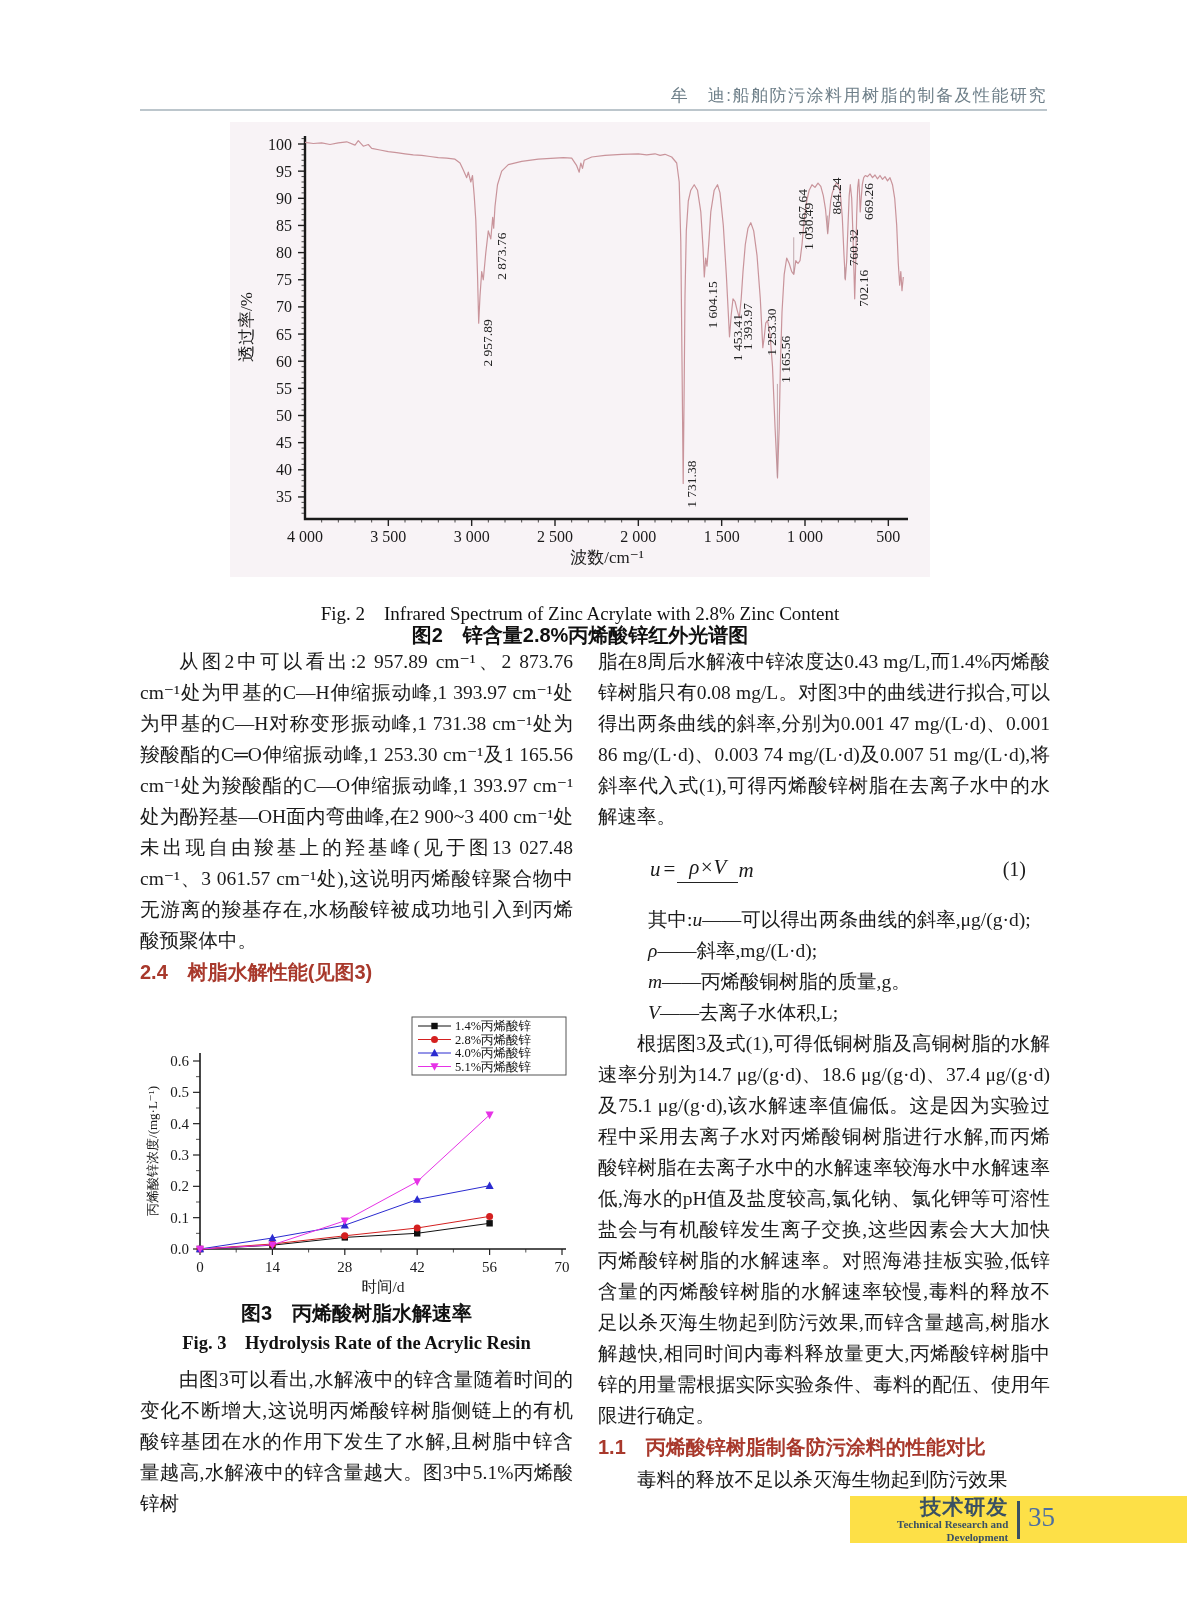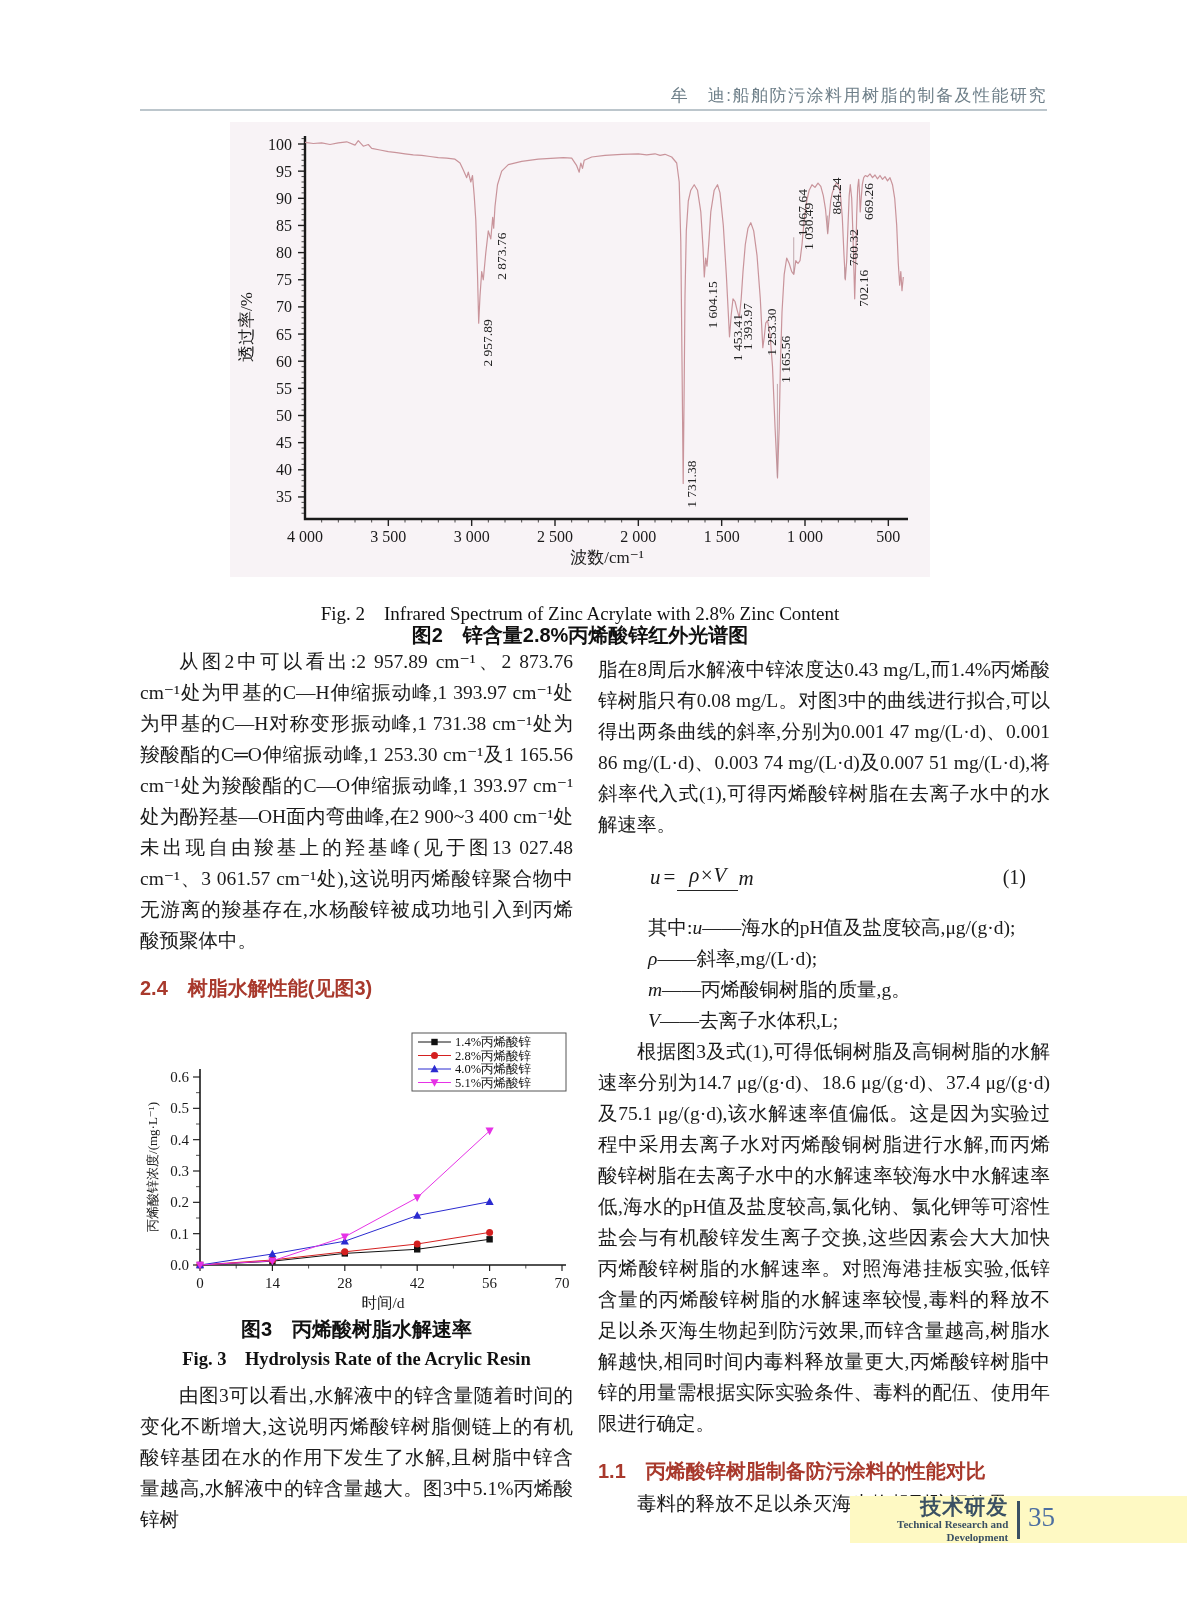--- a/index.html
+++ b/index.html
@@ -31,24 +31,24 @@
   }
 
   
   .columns{position:absolute;top:646px;left:140px;width:910px;display:flex;gap:25px;}
   .col-left{width:433px;}
   .col-right{width:452px;}
   .para{
     font-size:19.5px;line-height:31px;text-align:justify;text-justify:inter-ideograph;
     text-indent:2em;margin:0;
   }
-  .para.no-indent{text-indent:0;margin-top:8px;}
+  .para.no-indent{text-indent:0;}
   .s-heading{
     font-family:"Liberation Sans","DejaVu Sans",sans-serif;font-weight:bold;
-    font-size:20px;line-height:30px;color:#a8392c;margin:17px 0 2px;white-space:pre;
+    font-size:20px;line-height:30px;color:#a8392c;margin:1px 0 2px;white-space:pre;
   }
   .fig3-svg{display:block;margin:4px 0 0 2px;overflow:visible;}
   .fig3-caption-cn{
     text-align:center;font-family:"Liberation Sans","DejaVu Sans",sans-serif;
     font-weight:bold;font-size:20px;line-height:26px;margin-top:4px;color:#111;white-space:pre;
   }
   .fig3-caption-en{
     text-align:center;font-weight:bold;font-size:18.5px;line-height:26px;margin-top:4px;color:#111;white-space:pre;
   }
   .col-left .para.bottom{margin-top:8px;}
@@ -63,21 +63,21 @@
   .frac{display:inline-flex;flex-direction:row;align-items:center;line-height:1.15;}
   .frac .num{font-style:italic;padding:0 12px 2px;border-bottom:1.6px solid #222;}
   .frac .den{font-style:italic;padding-top:2px;}
   .eq-no{margin-left:auto;padding-right:24px;font-size:20px;}
 
   .def-line{font-size:19.5px;line-height:31px;padding-left:50px;}
   .def-var{font-style:italic;}
 
   
   .footer-band{
-    position:absolute;top:1496px;left:850px;right:0;height:47px;background:#fef9c3;
+    position:absolute;top:1496px;left:850px;right:0;height:47px;background:#fde047;
     display:flex;align-items:center;justify-content:flex-end;padding-right:132px;box-sizing:border-box;
   }
   .footer-text{text-align:right;}
   .footer-cn{
     font-family:"Liberation Sans","DejaVu Sans",sans-serif;font-weight:bold;
     font-size:21px;line-height:22px;color:#3a5063;letter-spacing:1px;
   }
   .footer-en{font-weight:bold;font-size:11px;line-height:13px;color:#3a5063;}
   .footer-divider{width:3px;height:38px;background:#3a5063;margin:0 8px 0 9px;}
   .footer-page{font-size:27px;color:#4d6fa0;padding-bottom:4px;}
@@ -343,21 +343,21 @@
       <div class="equation">
         <span class="eq-lhs">u</span>
           <span class="eq-sign">=</span>
         <span class="frac">
           <span class="num">ρ×V</span>
           <span class="den">m</span>
         </span>
         <span class="eq-no">(1)</span>
       </div>
 
-      <div class="def-line"><span>其中:</span><span class="def-var">u</span><span>——海水的pH值及盐度较高,μg/(g·d);</span></div>
+      <div class="def-line"><span>其中:</span><span class="def-var">u</span><span>——可以得出两条曲线的斜率,μg/(g·d);</span></div>
       <div class="def-line"><span></span><span class="def-var">ρ</span><span>——斜率,mg/(L·d);</span></div>
       <div class="def-line"><span></span><span class="def-var">m</span><span>——丙烯酸铜树脂的质量,g。</span></div>
       <div class="def-line"><span></span><span class="def-var">V</span><span>——去离子水体积,L;</span></div>
 
       <p class="para">根据图3及式(1),可得低铜树脂及高铜树脂的水解速率分别为14.7 μg/(g·d)、18.6 μg/(g·d)、37.4 μg/(g·d)及75.1 μg/(g·d),该水解速率值偏低。这是因为实验过程中采用去离子水对丙烯酸铜树脂进行水解,而丙烯酸锌树脂在去离子水中的水解速率较海水中水解速率低,海水的pH值及盐度较高,氯化钠、氯化钾等可溶性盐会与有机酸锌发生离子交换,这些因素会大大加快丙烯酸锌树脂的水解速率。对照海港挂板实验,低锌含量的丙烯酸锌树脂的水解速率较慢,毒料的释放不足以杀灭海生物起到防污效果,而锌含量越高,树脂水解越快,相同时间内毒料释放量更大,丙烯酸锌树脂中锌的用量需根据实际实验条件、毒料的配伍、使用年限进行确定。</p>
       <div class="s-heading">1.1　丙烯酸锌树脂制备防污涂料的性能对比</div>
       <p class="para">毒料的释放不足以杀灭海生物起到防污效果</p>
     </div>
   </div>
 

